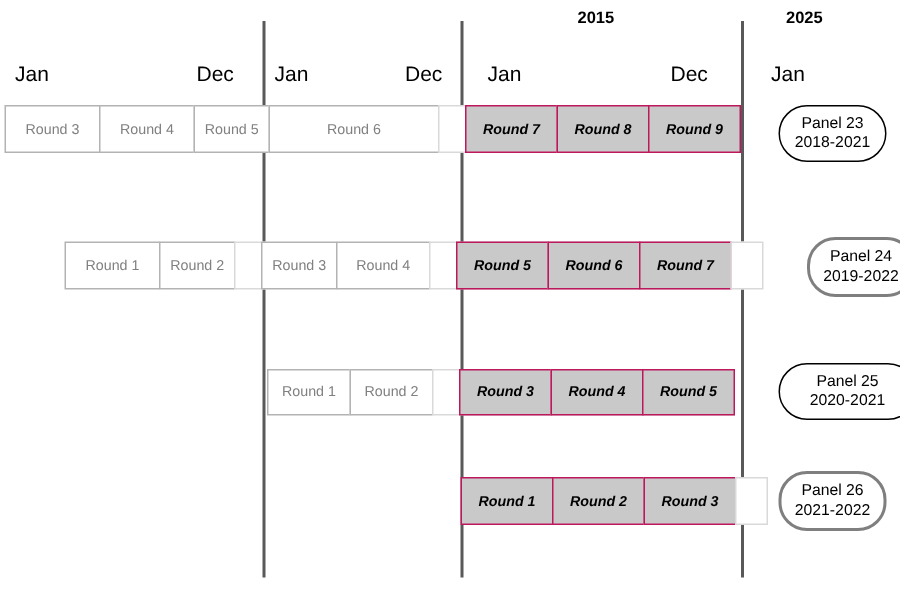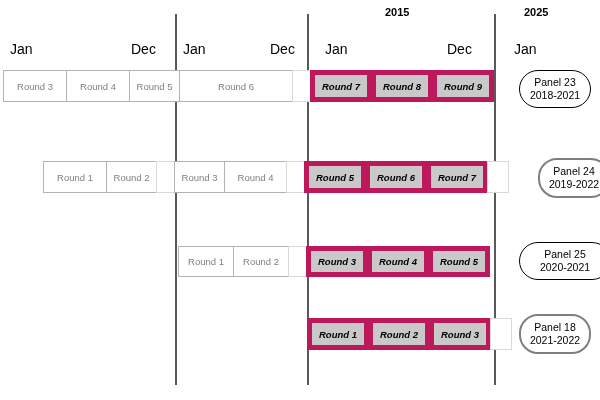--- a/index.html
+++ b/index.html
@@ -66,21 +66,21 @@
   }
   .cell.light {
     background: #ffffff;
     border: 1px solid #b3b3b3;
     color: #808080;
     font-style: normal;
     font-weight: normal;
   }
   .cell.shaded {
     background: #c9c9c9;
-    border: 5px solid #be185d;
+    border: 1px solid #be185d;
     color: #000000;
     font-style: italic;
     font-weight: bold;
   }
   .cell.empty {
     background: #ffffff;
     border: 1px solid #d9d9d9;
     color: transparent;
   }
   .cell + .cell { margin-left: -1px; text-align: center; }
@@ -162,16 +162,16 @@
     </div>
     <div class="panel-box thick" style="left: 538px; top: 158px; width: 72px; height: 40px;">
       <span class="panel-line">Panel 24</span>
       <span class="panel-line">2019-2022</span>
     </div>
     <div class="panel-box thin" style="left: 519px; top: 242px; width: 92px; height: 38px;">
       <span class="panel-line">Panel 25</span>
       <span class="panel-line">2020-2021</span>
     </div>
     <div class="panel-box thick" style="left: 519px; top: 314px; width: 72px; height: 40px;">
-      <span class="panel-line">Panel 18</span>
+      <span class="panel-line">Panel 26</span>
       <span class="panel-line">2021-2022</span>
     </div>
   </div>
 
 </body></html>

